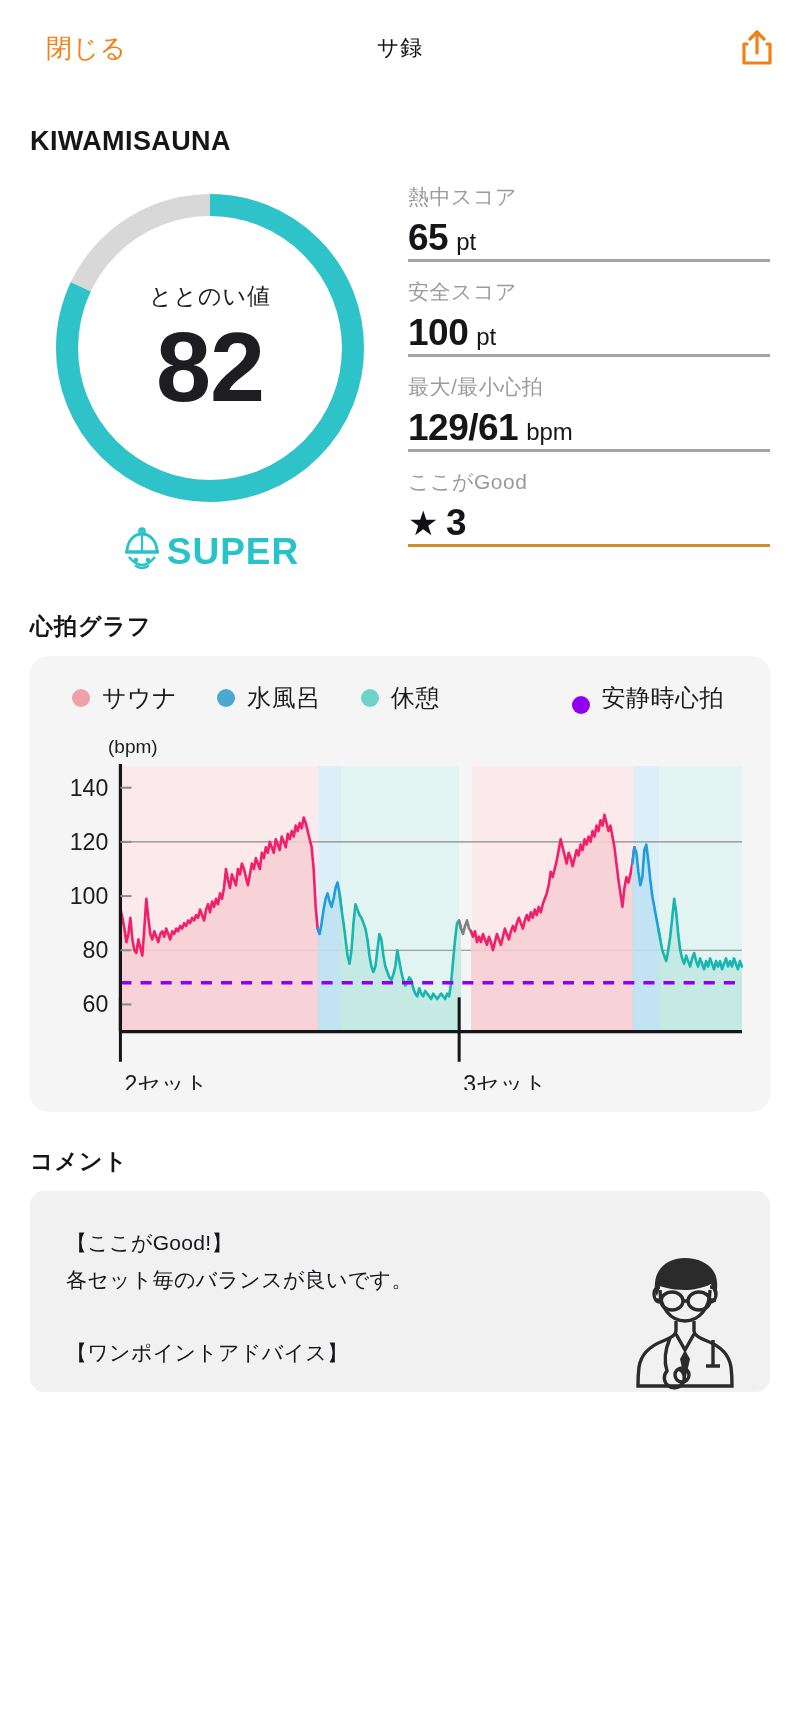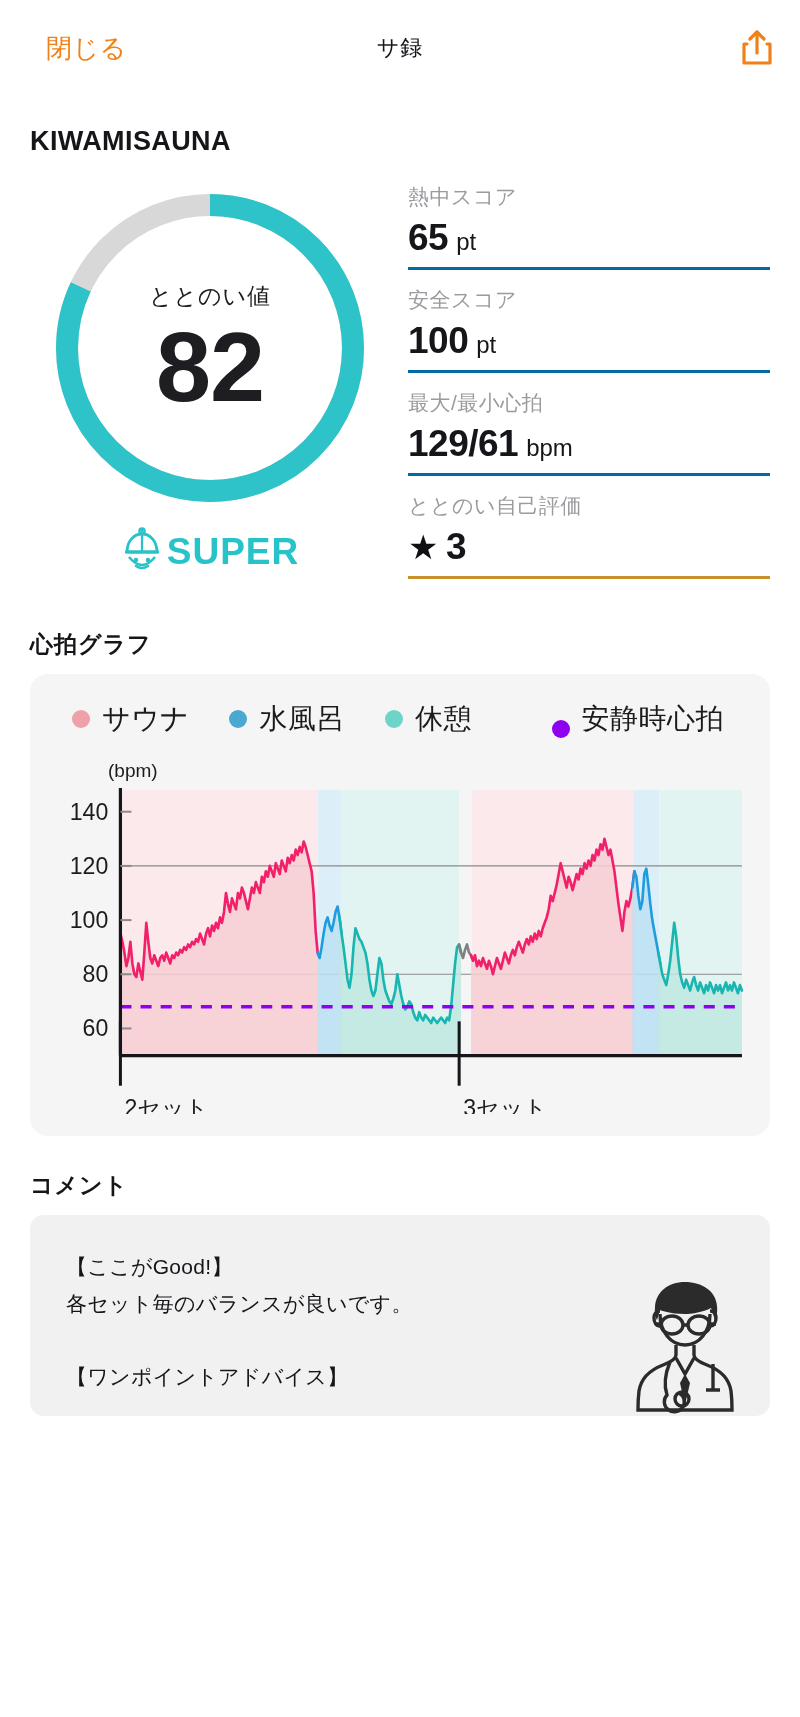--- a/index.html
+++ b/index.html
@@ -43,40 +43,40 @@
     position:absolute; inset:0; display:flex; flex-direction:column;
     align-items:center; justify-content:center;
   }
   .gauge-label{ font-size:23px; color:#1c1c1e; letter-spacing:1px; margin-bottom:6px;}
   .gauge-value{ font-size:99px; font-weight:bold; line-height:.98; color:#1d1d22; letter-spacing:-1px;}
   .rank-row{ display:flex; align-items:center; gap:4px; margin-top:14px; }
   .rank-text{ font-size:37px; font-weight:bold; color:#27C3C8; letter-spacing:1px; }
 
   
   .stats{ flex:1; padding-left:18px; }
-  .stat{ padding-bottom:8px; margin-bottom:16px; border-bottom:3px solid #0369a1; }
+  .stat{ margin-bottom:16px; border-bottom:3px solid #a3a3a3; }
   .stat.alt{ border-bottom-color:#C9912C; }
   .stat-label{ font-size:21px; color:#9a9a9f; margin-bottom:6px; letter-spacing:.5px;}
   .stat-value{ font-size:37px; font-weight:bold; color:#16161a; letter-spacing:-.5px; display:flex; align-items:baseline; }
   .stat-unit{ font-size:24px; font-weight:normal; margin-left:8px; color:#16161a; letter-spacing:0;}
   .stat-star{ font-size:34px; margin-right:8px; color:#101014; }
 
   
   .sec-head{ padding:34px 30px 14px 30px; font-size:23px; font-weight:bold; color:#16161a; letter-spacing:1px;}
 
   
   .chart-card{
     margin:0 30px; background:#F5F5F5; border-radius:18px;
     padding:26px 18px 22px 18px;
   }
   .legend{ display:flex; align-items:center; padding:0 18px 6px 24px; }
   .legend-item{ display:flex; align-items:center; margin-right:40px; }
   .legend-item.push{ margin-left:auto; margin-right:10px;align-items:flex-end;}
   .legend-dot{ width:18px; height:18px; border-radius:50%; margin-right:12px; }
-  .legend-txt{ font-size:28px; color:#1c1c1e; letter-spacing:.5px;}
+  .legend-txt{ font-size:24px; color:#1c1c1e; letter-spacing:.5px;}
   .bpm-unit{ font-size:19px; color:#1c1c1e; padding:16px 0 0 60px; }
   .plot{ position:relative; }
   .plot svg{ display:block; width:100%; }
 
   
   .comment-card{
     margin:0 30px; background:#F1F1F1; border-radius:14px;
     position:relative; min-height:160px; padding:34px 30px 20px 36px; overflow:hidden;
   }
   .comment-text{ font-size:21px; line-height:1.75; color:#15151a; white-space:pre-line; max-width:480px; letter-spacing:.3px;}
@@ -153,21 +153,21 @@
 
       <div class="stat">
         <div class="stat-label">最大/最小心拍</div>
         <div class="stat-value">
           <span>129/61</span>
           <span class="stat-unit">bpm</span>
         </div>
       </div>
 
       <div class="stat alt">
-        <div class="stat-label">ととのい自己評価</div>
+        <div class="stat-label">ここがGood</div>
         <div class="stat-value">
           <span class="stat-star">★</span>
           <span>3</span>
         </div>
       </div>
 
     </div>
   </div>
 
   <div class="sec-head">心拍グラフ</div>

